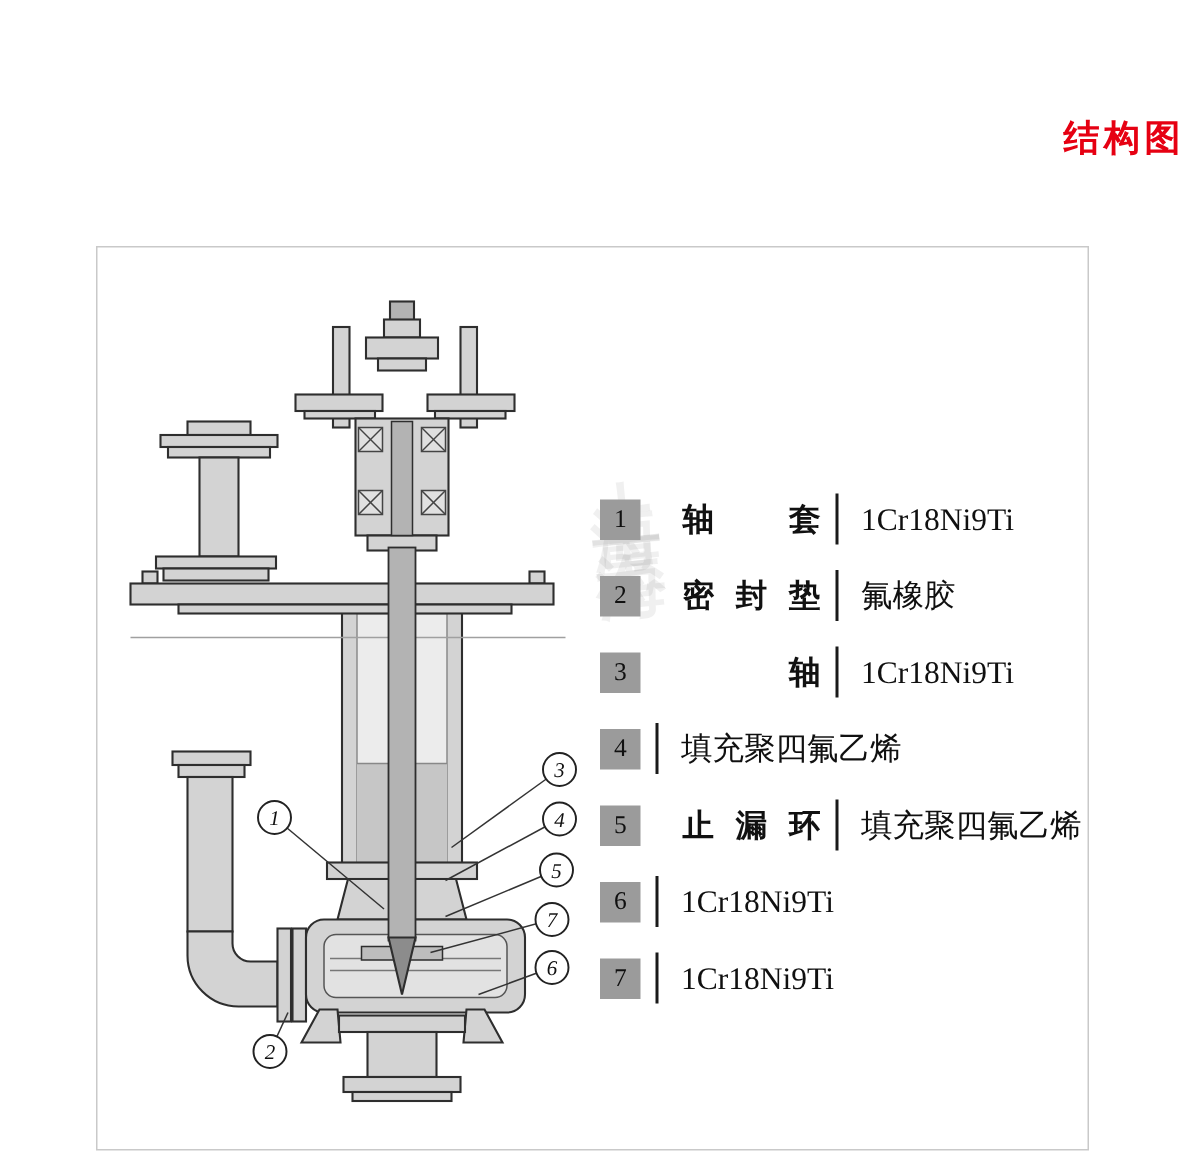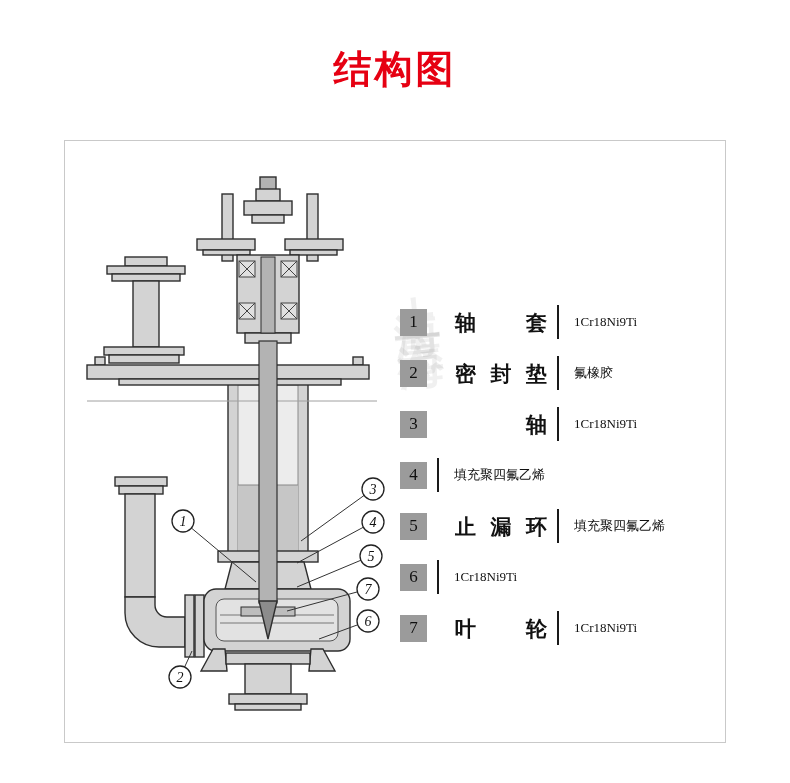--- a/index.html
+++ b/index.html
@@ -2,22 +2,22 @@
 <html><head>
 <meta charset="utf-8">
 <style>
   html, body { margin:0; padding:0; }
   body {
     width:790px; height:783px; background:#ffffff;
     font-family:"Liberation Sans","DejaVu Sans",sans-serif; color:#111;
     position:relative; overflow:hidden;
   }
   .page-title {
-    margin:0; padding-top:48px; text-align:center;
-    font-size:38px; font-weight:bold; letter-spacing:3px; color:#e60012;
+    margin:0; padding-top:72px; text-align:right;
+    font-size:24px; font-weight:bold; letter-spacing:3px; color:#e60012;
     line-height:42px;
   }
   .frame {
     position:relative; width:660px; height:601px; margin:50px auto 0;
     border:1px solid #c9c9c9; background:#fff; overflow:hidden;
   }
   .drawing { position:absolute; left:8px; top:8px; }
   .watermark {
     position:absolute; left:318px; top:118px;
     writing-mode:vertical-rl; font-size:46px; font-weight:bold;
@@ -32,21 +32,21 @@
     font-family:"Liberation Serif","DejaVu Serif",serif; font-size:17px; color:#101010;
   }
   .part-name {
     display:inline-block; width:92px; margin-left:28px; flex:none;
     font-size:21px; font-weight:bold; line-height:27px;
     text-align:justify; text-align-last:justify; white-space:pre;
   }
   .divider { width:0; height:34px; border-left:2px solid #1a1a1a; margin-left:10px; flex:none; }
   .part-material {
     margin-left:15px; flex:none;
-    font-family:"Liberation Serif","DejaVu Serif",serif; font-size:13px; color:#101010;
+    font-family:"Liberation Serif","DejaVu Serif",serif; font-size:21px; color:#101010;
     white-space:nowrap;
   }
 </style>
 </head>
 <body>
 
 <h1 class="page-title">结构图</h1>
 
 <div class="frame">
 
@@ -215,19 +215,18 @@
     </div>
 
     <div class="legend-row">
       <span class="num-box">6</span>
       <span class="divider"></span>
       <span class="part-material">1Cr18Ni9Ti</span>
     </div>
 
     <div class="legend-row">
       <span class="num-box">7</span>
-      <span class="part-name">叶轮</span>
       <span class="divider"></span>
       <span class="part-material">1Cr18Ni9Ti</span>
     </div>
 
   </div>
 </div>
 
 </body></html>

